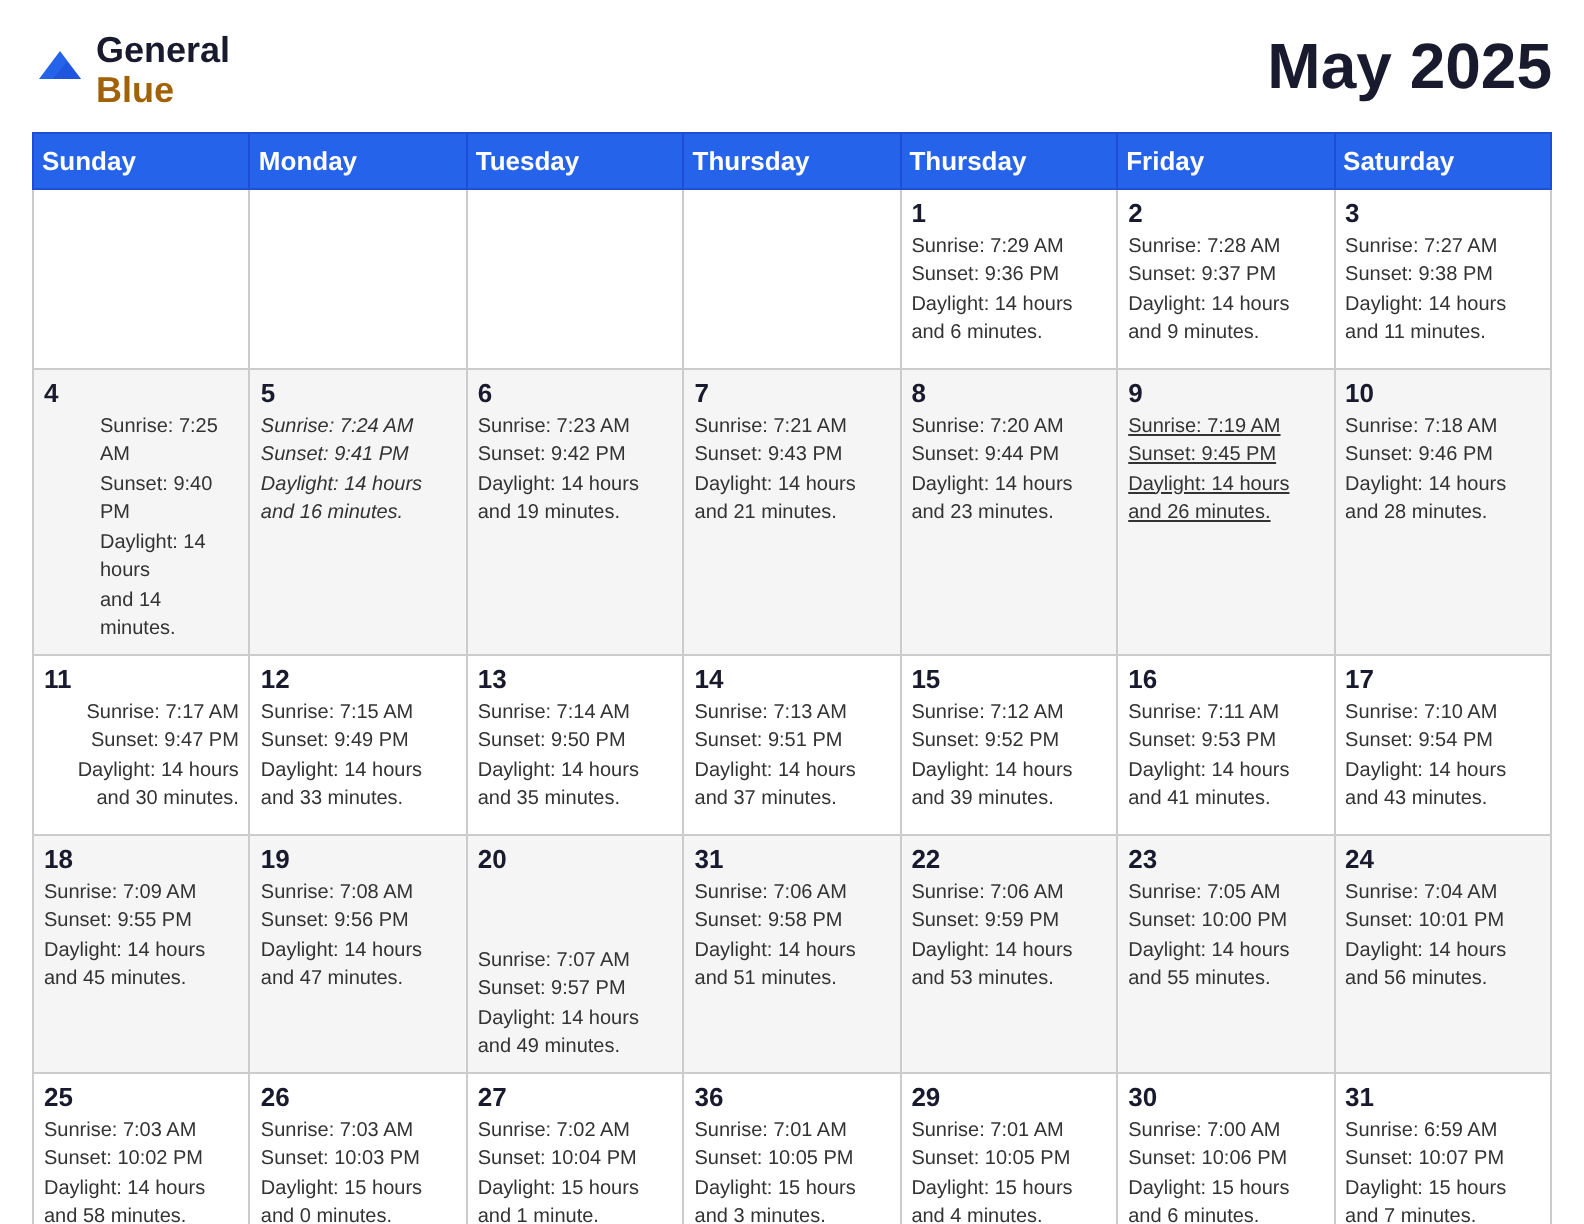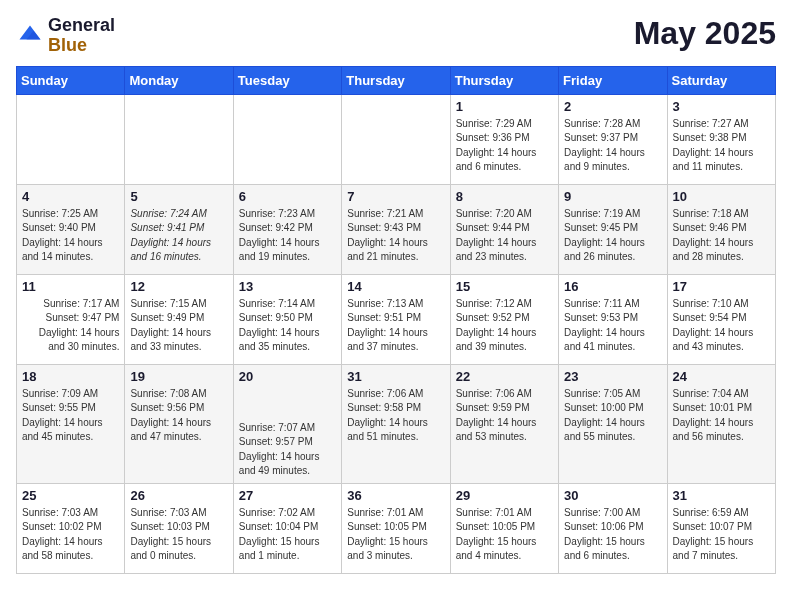--- a/index.html
+++ b/index.html
@@ -150,21 +150,21 @@
           <span class="day-number">3</span>
           <div class="day-info" style="white-space: pre-line;">Sunrise: 7:27 AM
 Sunset: 9:38 PM
 Daylight: 14 hours
 and 11 minutes.</div>
         </td>
       </tr>
       <tr>
         <td>
           <span class="day-number">4</span>
-          <div class="day-info" style="white-space: pre-line;">Sunrise: 7:25 AM
+          <div class="day-info" style="white-space: pre-line; margin-left: 28px;">Sunrise: 7:25 AM
 Sunset: 9:40 PM
 Daylight: 14 hours
 and 14 minutes.</div>
         </td>
         <td>
           <span class="day-number">5</span>
           <div class="day-info" style="white-space: pre-line; font-style: italic;">Sunrise: 7:24 AM
 Sunset: 9:41 PM
 Daylight: 14 hours
 and 16 minutes.</div>
@@ -185,21 +185,21 @@
         </td>
         <td>
           <span class="day-number">8</span>
           <div class="day-info" style="white-space: pre-line;">Sunrise: 7:20 AM
 Sunset: 9:44 PM
 Daylight: 14 hours
 and 23 minutes.</div>
         </td>
         <td>
           <span class="day-number">9</span>
-          <div class="day-info" style="white-space: pre-line;">Sunrise: 7:19 AM
+          <div class="day-info" style="white-space: pre-line; text-decoration: underline;">Sunrise: 7:19 AM
 Sunset: 9:45 PM
 Daylight: 14 hours
 and 26 minutes.</div>
         </td>
         <td>
           <span class="day-number">10</span>
           <div class="day-info" style="white-space: pre-line;">Sunrise: 7:18 AM
 Sunset: 9:46 PM
 Daylight: 14 hours
 and 28 minutes.</div>

